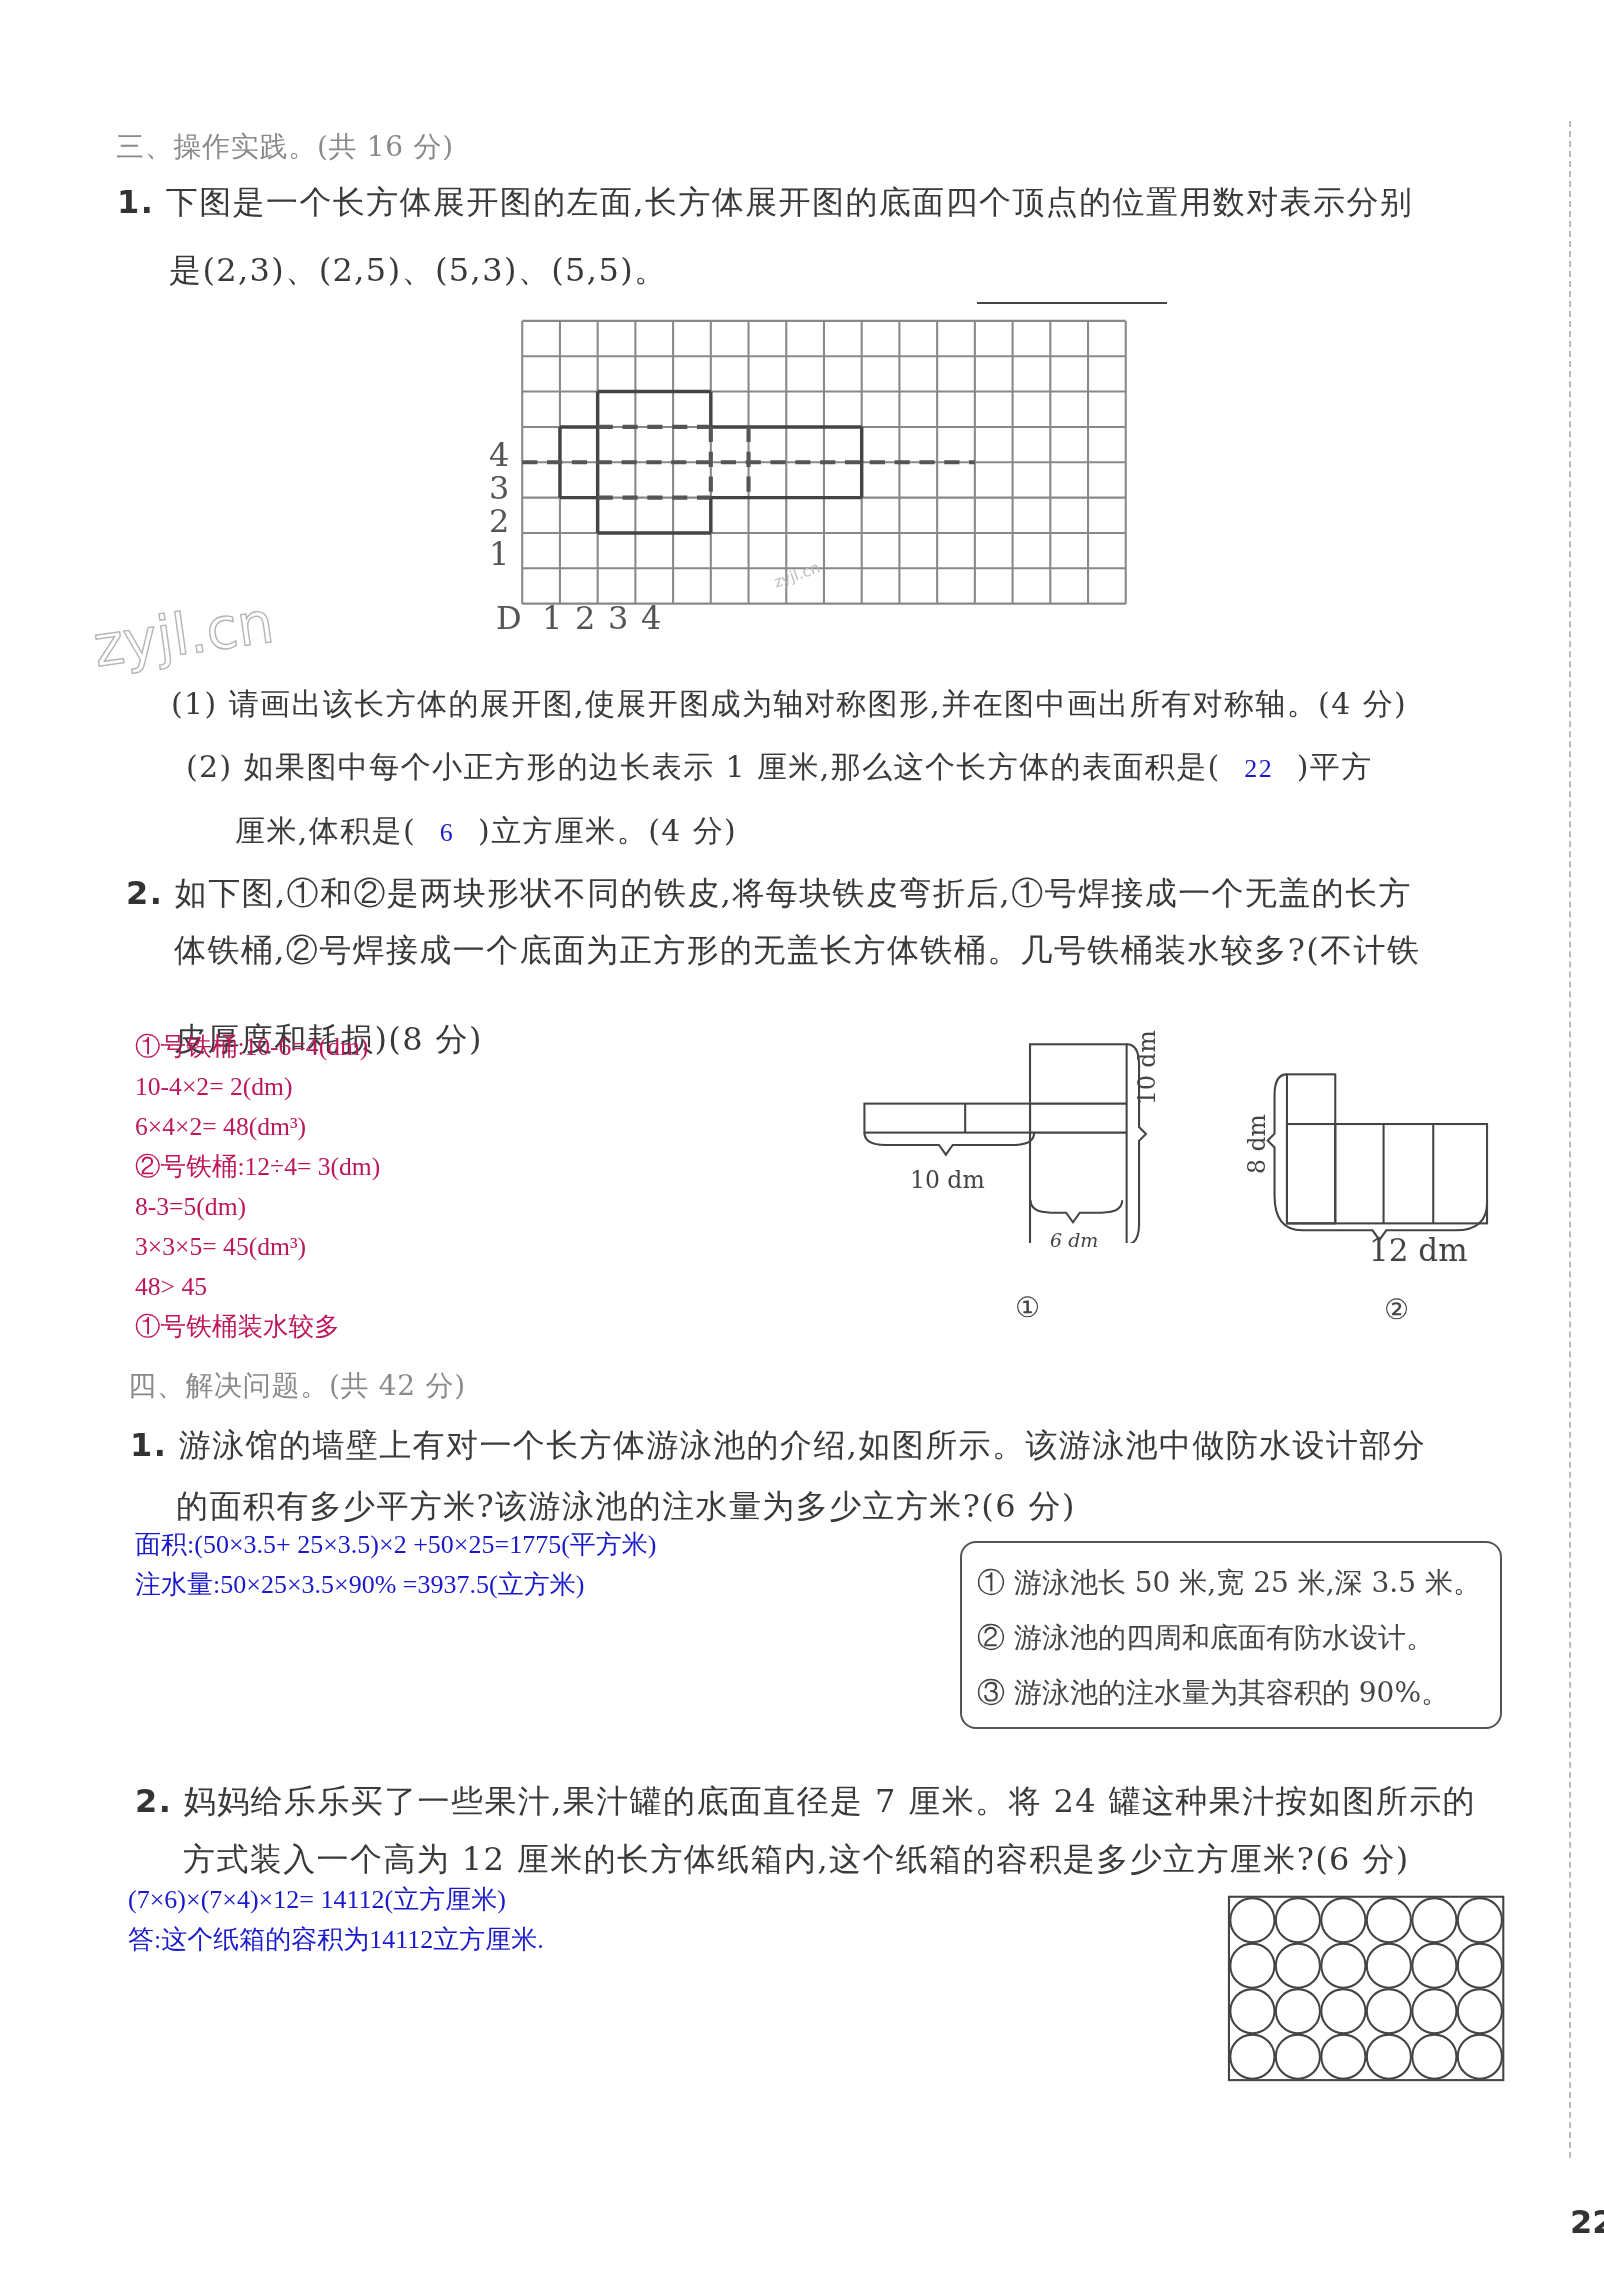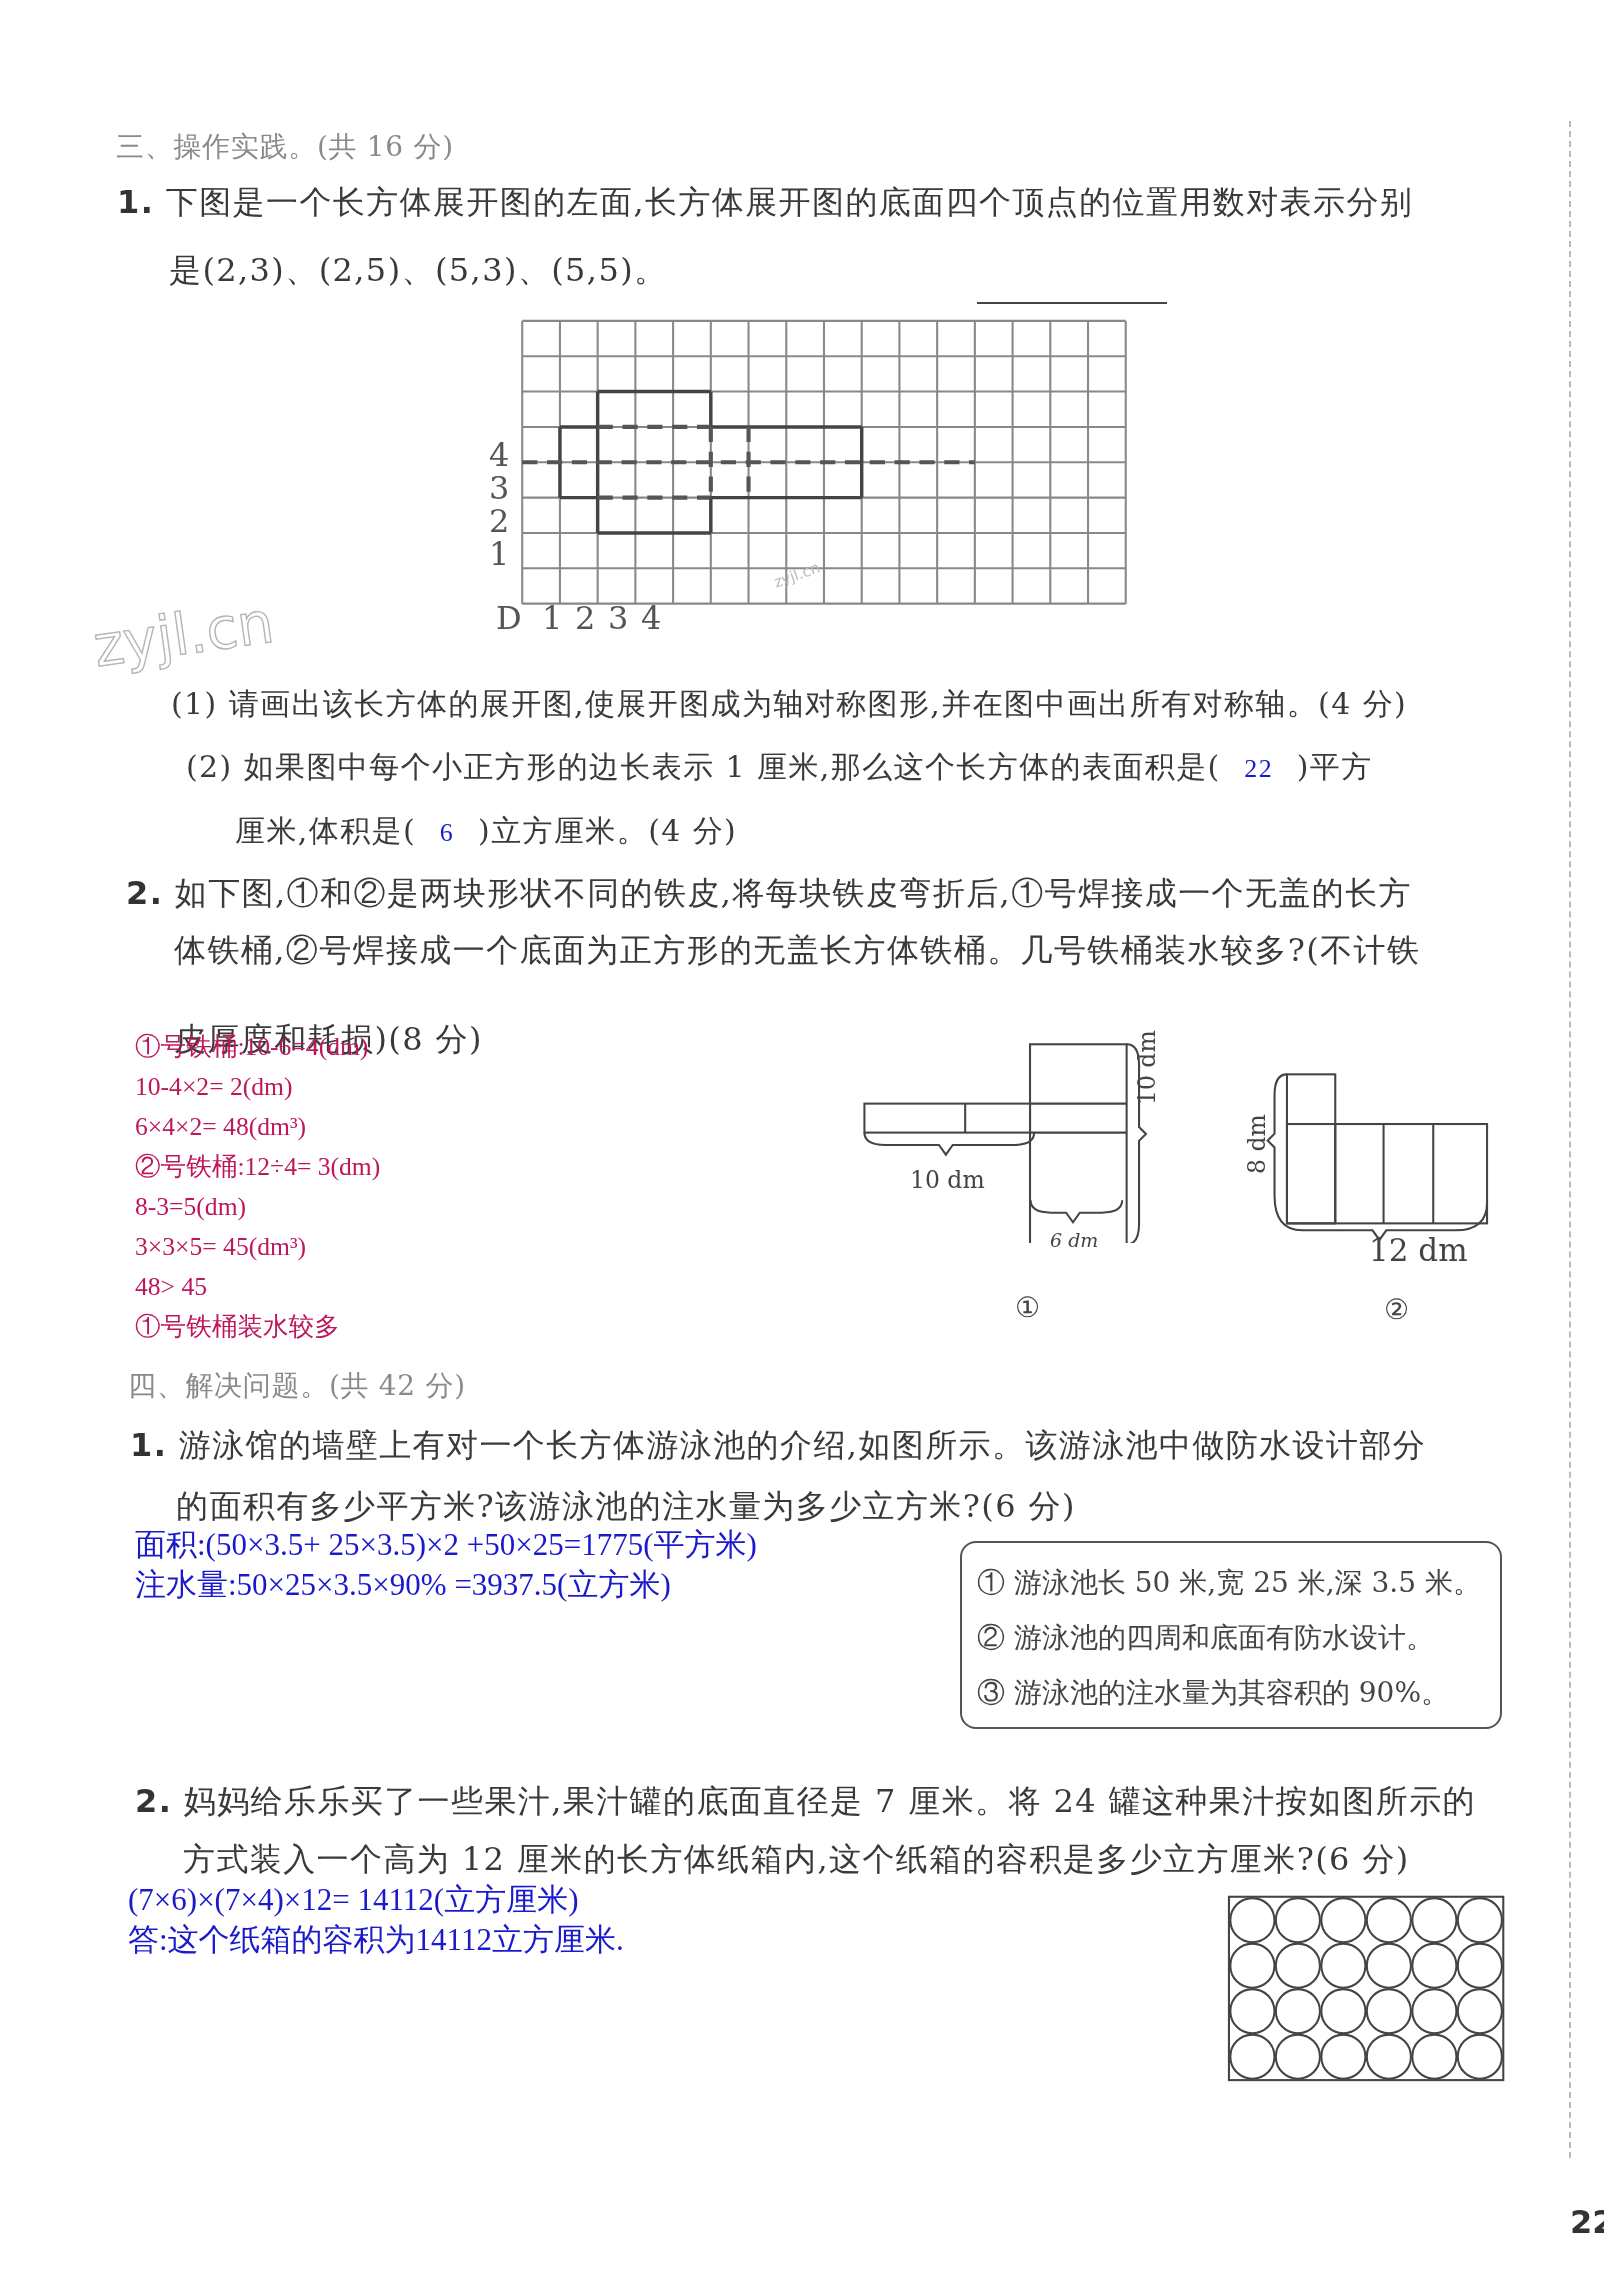--- a/index.html
+++ b/index.html
@@ -3,21 +3,21 @@
 <meta charset="utf-8">
 <style>
   html,body{margin:0;padding:0;background:#fff;}
   body{width:1604px;height:2295px;position:relative;overflow:hidden;font-family:"DejaVu Serif","Liberation Serif",serif;color:#333;}
   .abs{position:absolute;white-space:nowrap;}
   .sec{font-size:28px;color:#8a8a8a;letter-spacing:0.7px;}
   .q{font-size:32px;color:#3a3a3a;letter-spacing:1.4px;}
   .qnum{font-weight:bold;font-family:"DejaVu Sans","Liberation Sans",sans-serif;color:#333;}
   .ans{color:#1a1acc;font-family:"Liberation Serif","DejaVu Serif",serif;}
   .sol{font-size:25.6px;color:#be185d;font-family:Liberation Serif, serif;line-height:40px;}
-  .sol2{font-size:31px;color:#1a1acc;font-family:"Liberation Serif","DejaVu Serif",serif;line-height:40px;}
+  .sol2{font-size:26px;color:#1a1acc;font-family:"Liberation Serif","DejaVu Serif",serif;line-height:40px;}
   .watermark{font-family:"DejaVu Sans",sans-serif;font-size:57px;color:transparent;-webkit-text-stroke:1.4px #b5b5b5;transform:rotate(-8deg);}
   .infobox{border:2.1px solid #555;border-radius:9.7px;padding:12.4px 15px;font-size:28px;color:#444;line-height:55px;}
   .pagenum{font-family:"DejaVu Sans","Liberation Sans",sans-serif;font-weight:bold;font-size:32px;color:#333;}
   .dashedline{border-left:2.1px dashed #bbb;}
 </style>
 </head>
 <body>
 
 <div class="abs dashedline" style="left:1569px;top:121px;height:2037px;"></div>
 

